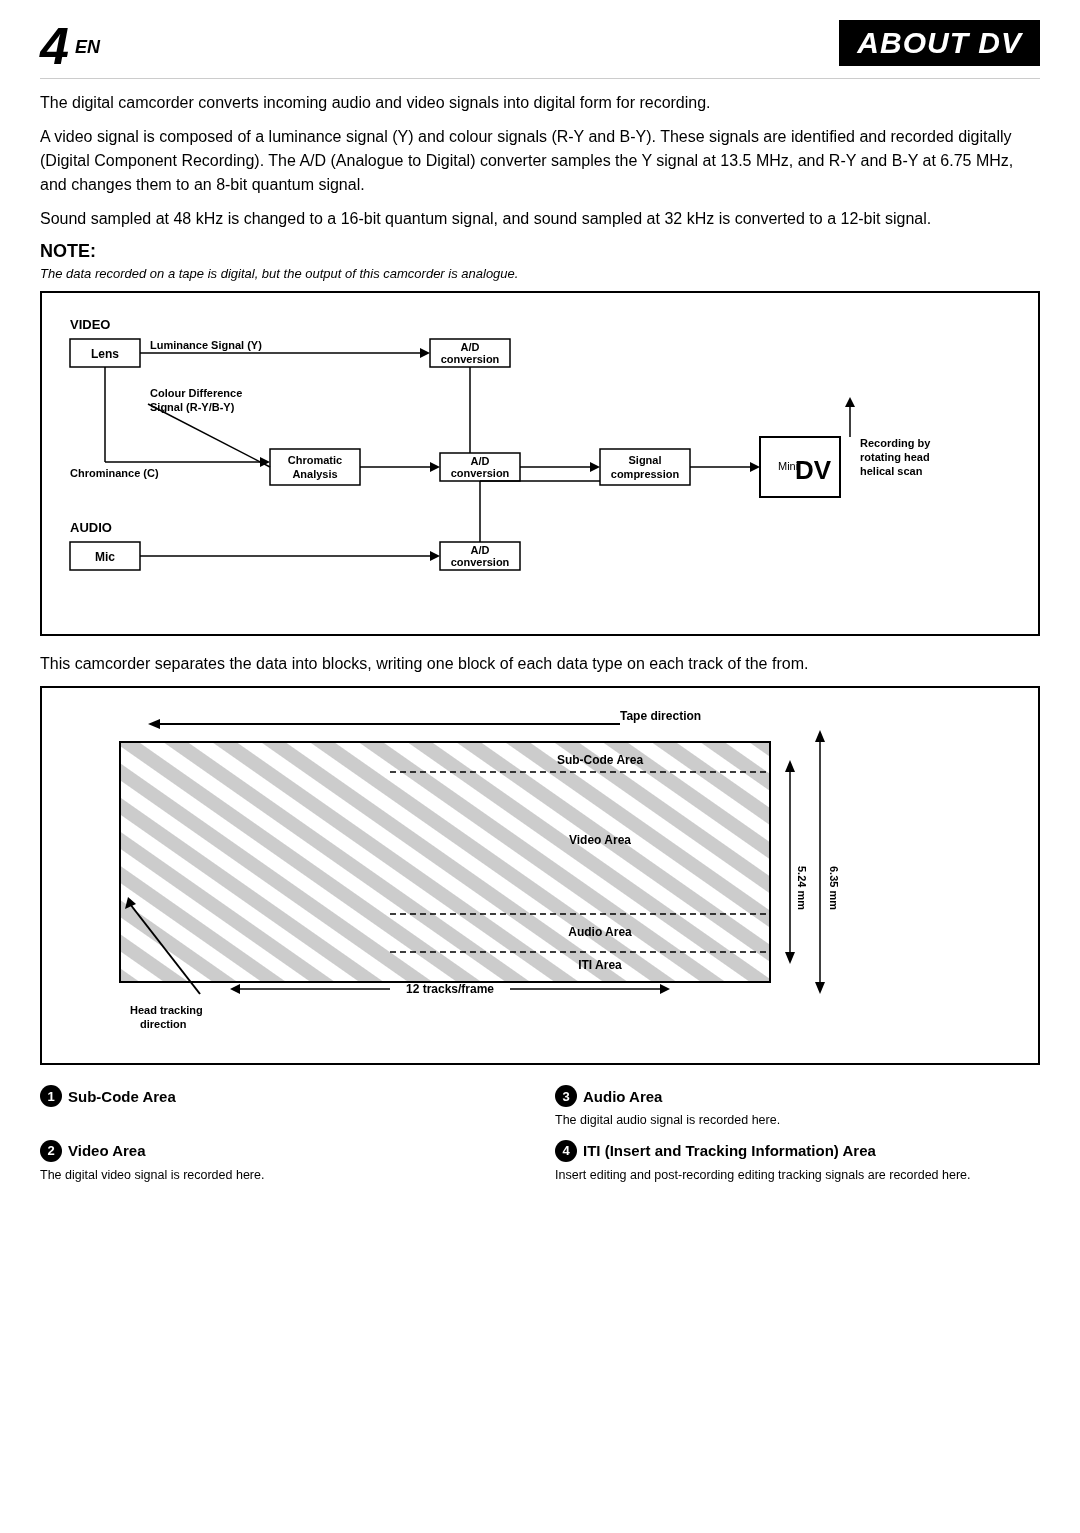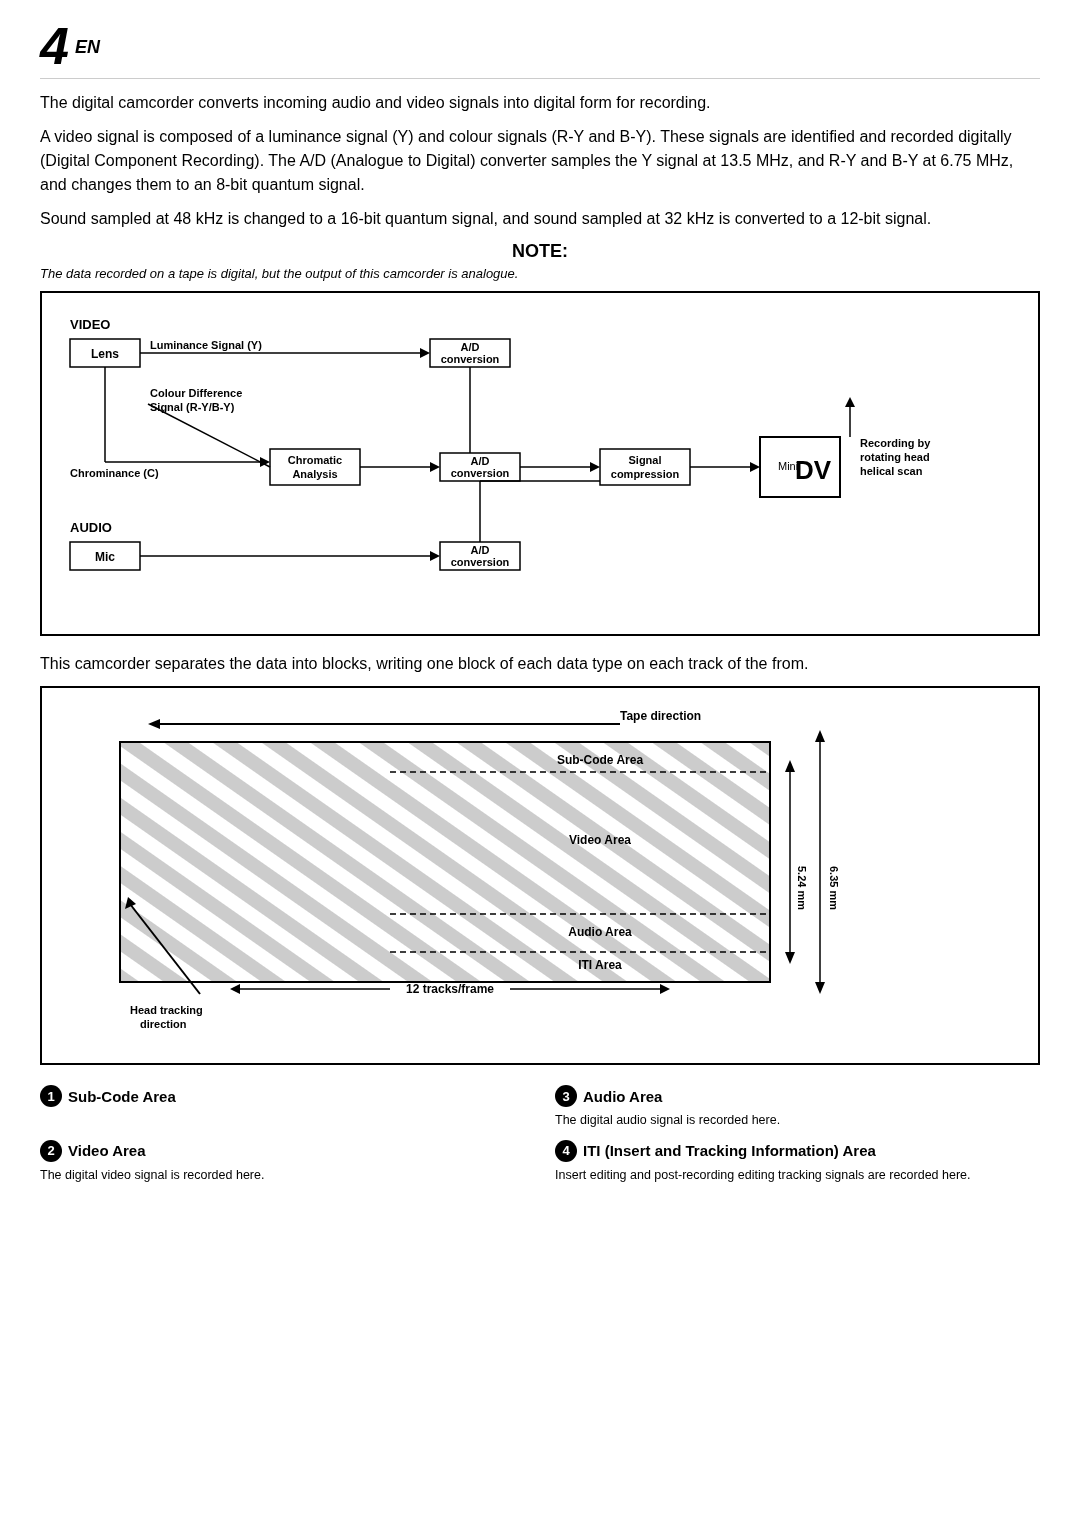--- a/index.html
+++ b/index.html
@@ -46,21 +46,20 @@
     .body-text {
       margin-bottom: 10px;
       line-height: 1.5;
       font-size: 16px;
     }
     .note-header {
       font-size: 18px;
       font-weight: 900;
       margin-bottom: 4px;
       margin-top: 8px;
-      text-align: center;
     }
     .note-italic {
       font-style: italic;
       font-size: 13px;
       margin-bottom: 10px;
     }
     
     .diagram1 {
       border: 2px solid #000;
       padding: 14px 18px;
@@ -110,20 +109,21 @@
       font-size: 12.5px;
       line-height: 1.5;
     }
   </style>
 </head>
 <body>
 
 <div class="header">
   <span class="page-number">4</span>
   <span class="page-en">EN</span>
+  <div class="about-dv">ABOUT DV</div>
 </div>
 
 <p class="body-text">The digital camcorder converts incoming audio and video signals into digital form for recording.</p>
 <p class="body-text">A video signal is composed of a luminance signal (Y) and colour signals (R-Y and B-Y). These signals are identified and recorded digitally (Digital Component Recording). The A/D (Analogue to Digital) converter samples the Y signal at 13.5 MHz, and R-Y and B-Y at 6.75 MHz, and changes them to an 8-bit quantum signal.</p>
 <p class="body-text">Sound sampled at 48 kHz is changed to a 16-bit quantum signal, and sound sampled at 32 kHz is converted to a 12-bit signal.</p>
 
 <div>
   <div class="note-header">NOTE:</div>
   <div class="note-italic">The data recorded on a tape is digital, but the output of this camcorder is analogue.</div>
 </div>

